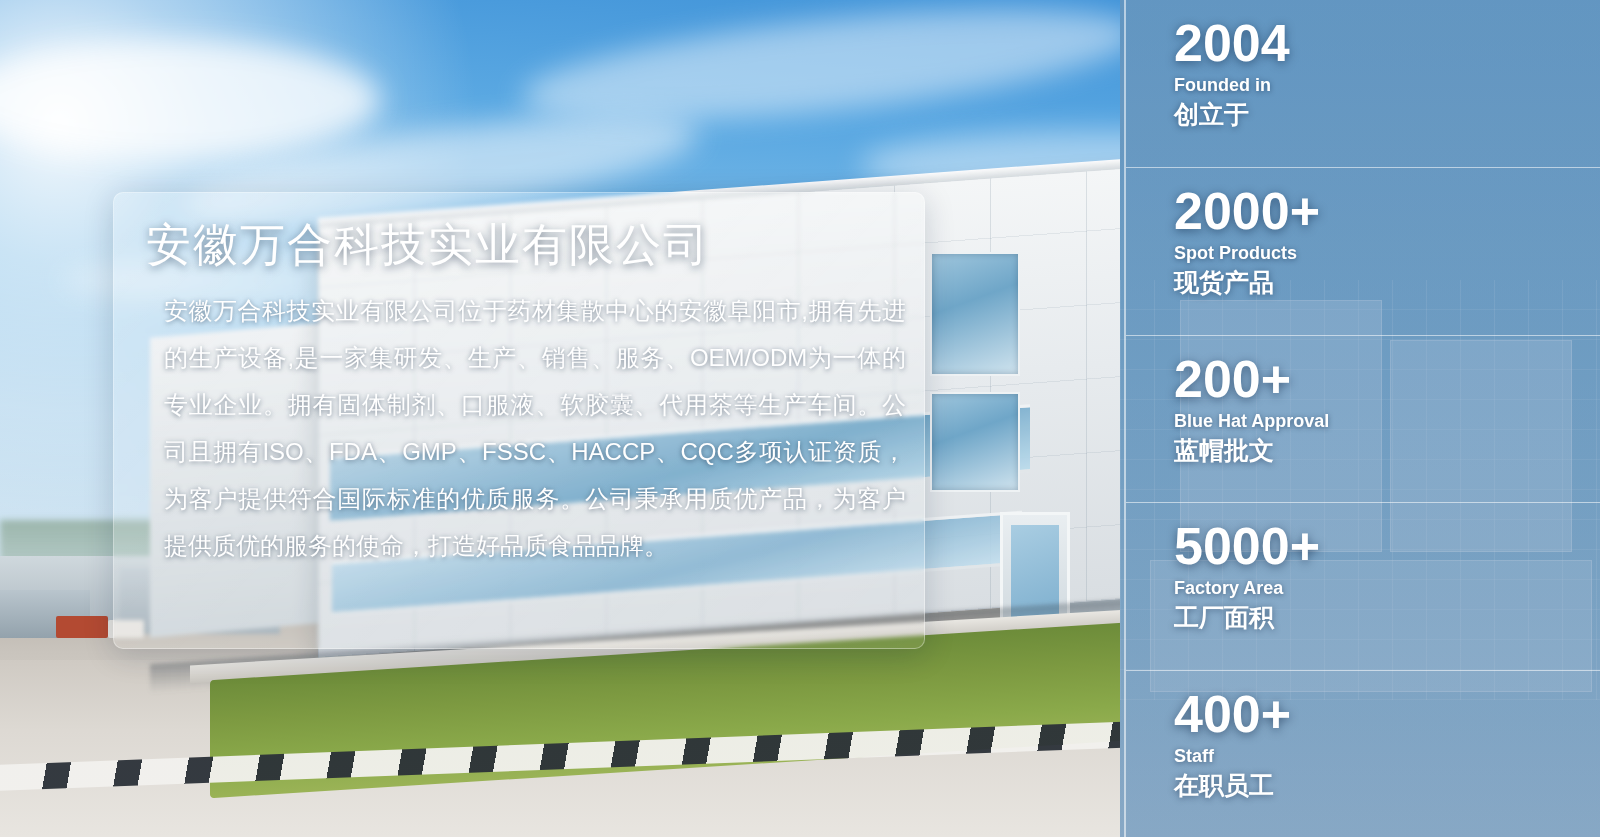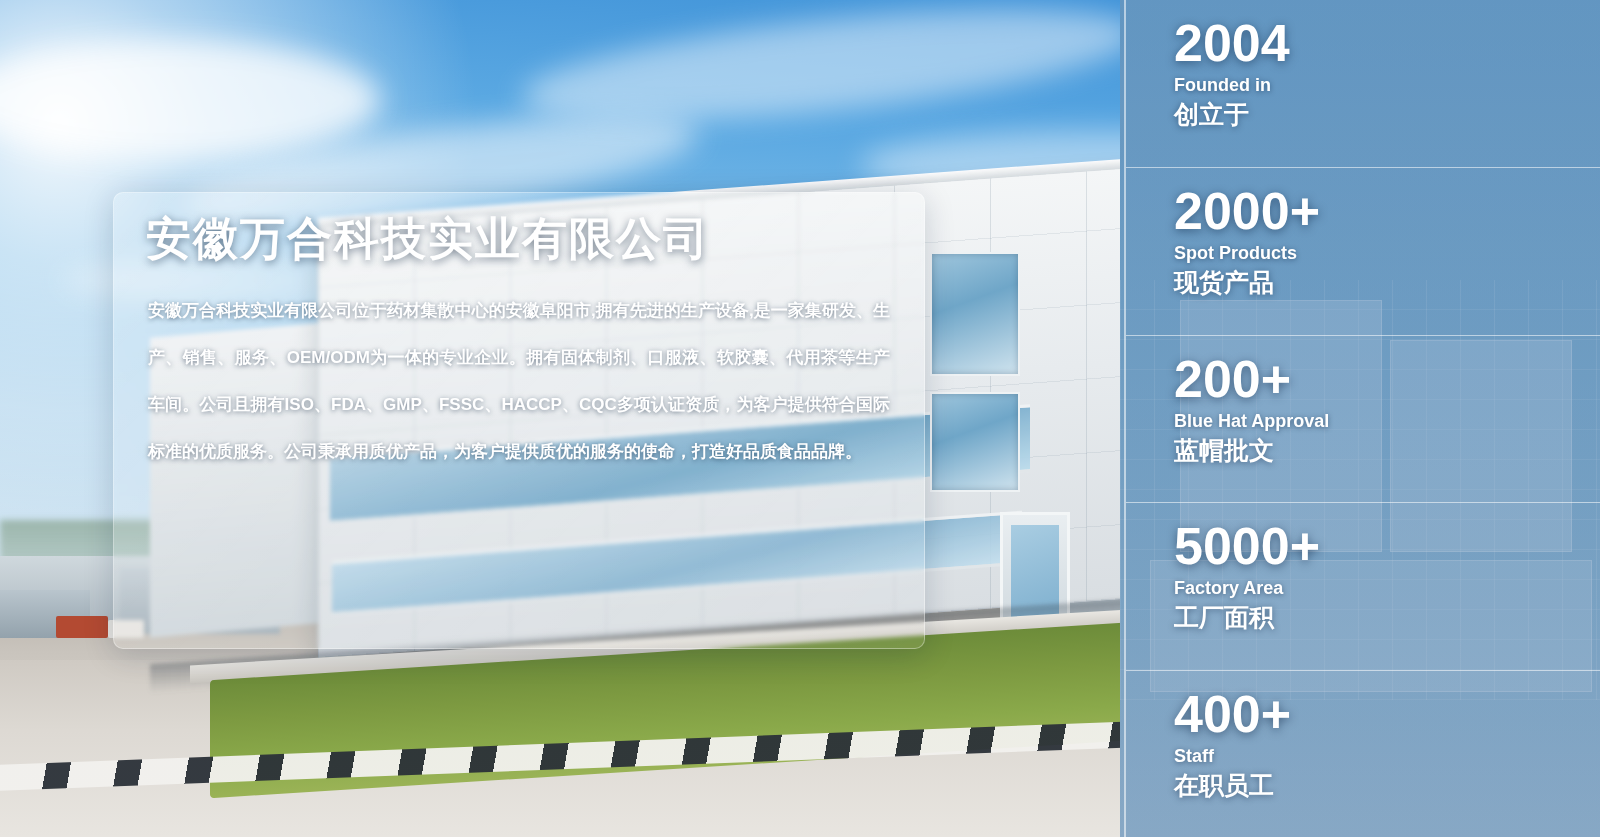--- a/index.html
+++ b/index.html
@@ -133,28 +133,28 @@
   
   .card{
     position:absolute;left:113px;top:192px;width:810px;height:455px;
     background:linear-gradient(135deg,rgba(255,255,255,.18),rgba(255,255,255,.07));
     border:1px solid rgba(255,255,255,.35);
     border-radius:10px;
     backdrop-filter:blur(2px);
     box-shadow:0 6px 30px rgba(10,30,55,.18);
   }
   .card-title{
-    position:absolute;left:32px;top:16px;
-    font-size:45px;font-weight:bold;color:#ffffff;letter-spacing:2px;
+    position:absolute;left:32px;top:22px;
+    font-size:45px;font-weight:normal;color:#ffffff;letter-spacing:2px;
     text-shadow:0 2px 8px rgba(10,30,55,.55);
     white-space:nowrap;
   }
   .card-body{
-    position:absolute;left:34px;top:94px;width:742px;
-    font-size:17px;line-height:47px;color:#ffffff;font-weight:bold;
+    position:absolute;left:50px;top:94px;width:742px;
+    font-size:24px;line-height:47px;color:#ffffff;font-weight:normal;
     text-shadow:0 1px 5px rgba(10,30,55,.55);
     text-align:justify;
   }
 
   
   .stats{
     position:absolute;left:1124px;top:0;width:476px;height:837px;
     border-left:2px solid rgba(255,255,255,.55);
   }
   .stat{

